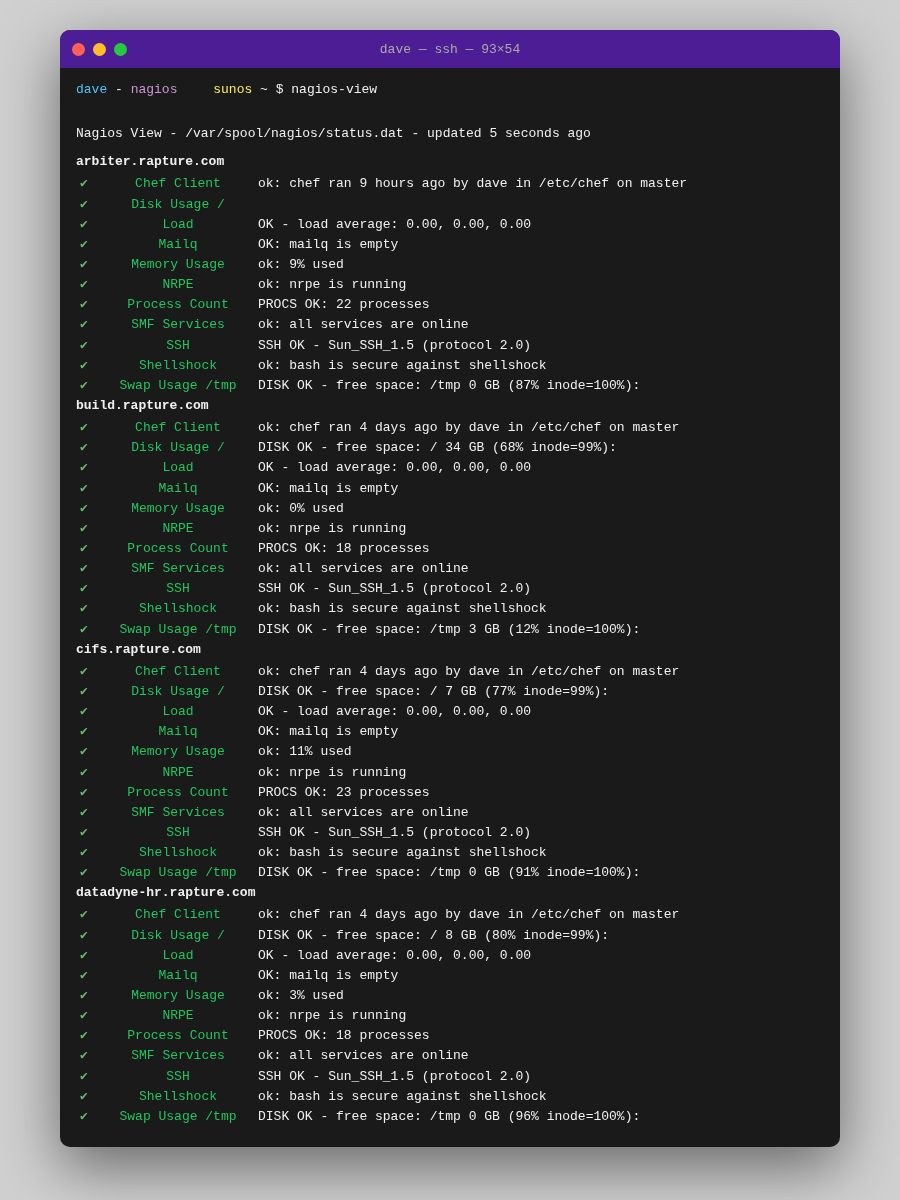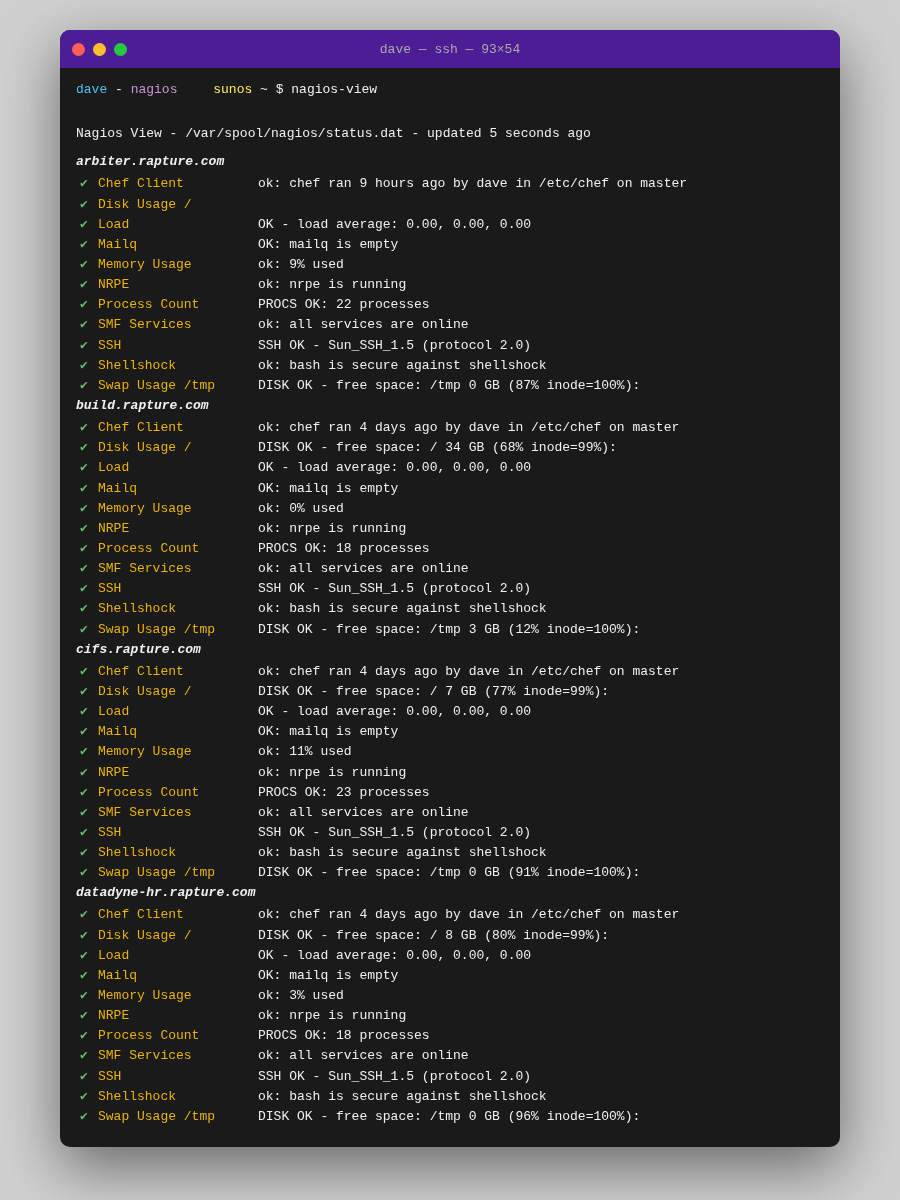--- a/index.html
+++ b/index.html
@@ -58,37 +58,37 @@
       margin-bottom: 4px;
     }
     .c-blue { color: #4fc3f7; }
     .c-magenta { color: #ce93d8; }
     .c-white { color: #f0f0f0; }
     .c-yellow { color: #ffee58; margin-left: 28px; }
     .section-host {
       color: #f0f0f0;
       margin: 0 0 2px 0;
       font-weight: bold;
-      font-style: italic;
     }
     .check-row {
       display: flex;
       align-items: baseline;
       padding-left: 4px;
     }
     .check-icon {
       color: #66bb6a;
       margin-right: 4px;
       font-size: 13px;
       min-width: 14px;
     }
     .check-name {
-      color: #eab308;
+      color: #22c55e;
       min-width: 160px;
       display: inline-block;
+      text-align: center;
     }
     .check-status {
       color: #f0f0f0;
     }
     .nagios-header {
       color: #f0f0f0;
       margin-bottom: 8px;
       margin-top: 24px;
     }
   </style>

